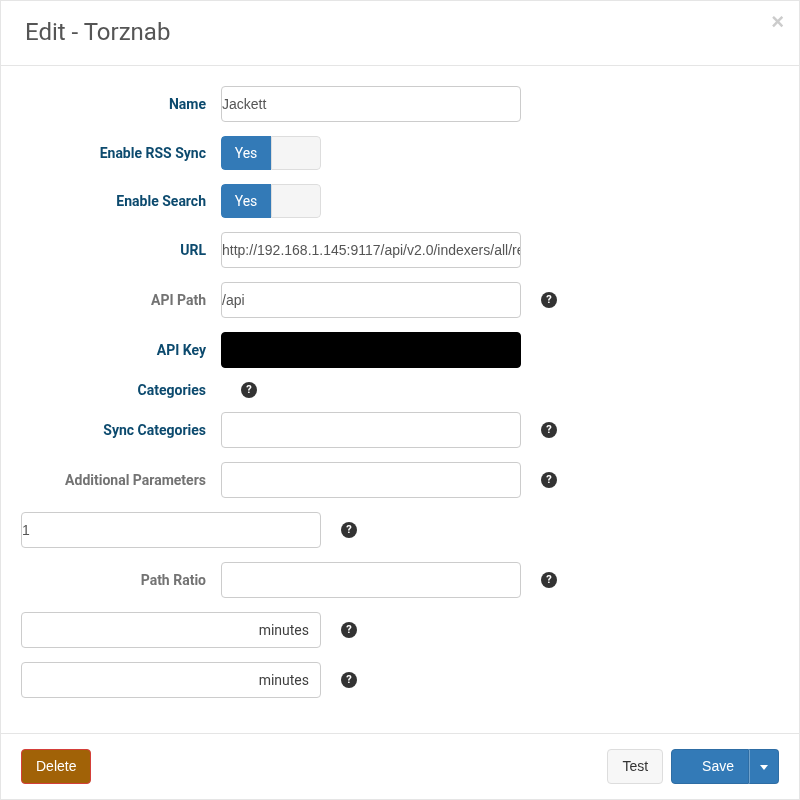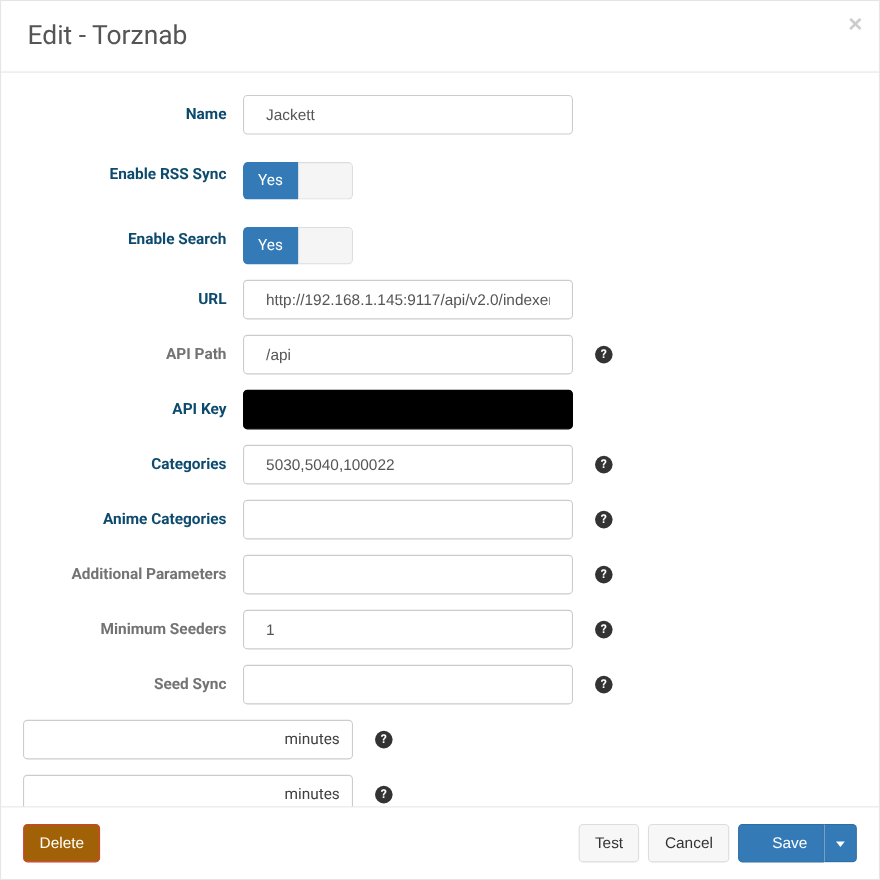--- a/index.html
+++ b/index.html
@@ -61,40 +61,39 @@
     color: #737373;
   }
   .form-control-wrap {
     width: 300px;
     display: flex;
     align-items: center;
   }
   .form-control {
     width: 100%;
     height: 36px;
-    padding: 6px 20px;
+    padding: 6px 0;
     font-size: 14px;
     color: #555;
     background: #fff;
     border: 1px solid #ccc;
     border-radius: 4px;
   }
   .form-control.redacted {
     background: #000;
     border-color: #000;
     color: #000;
   }
   .toggle {
     display: inline-flex;
     border-radius: 4px;
     overflow: hidden;
     height: 34px;
     width: 100px;
     position: relative;
-    margin-top: 11px;
   }
   .toggle-on {
     width: 50px;
     background: #337ab7;
     color: #fff;
     display: flex;
     align-items: center;
     justify-content: center;
     font-size: 14px;
     border-top-left-radius: 4px;
@@ -250,52 +249,48 @@
 
     <div class="form-row">
       <label class="form-label">API Key</label>
       <div class="form-control-wrap">
         <input class="form-control redacted" type="password" value="" style="">
       </div>
     </div>
 
     <div class="form-row">
       <label class="form-label">Categories</label>
-      <div class="form-control-wrap">
-        <input class="form-control" type="text" value="5030,5040,100022" style="">
-      </div>
-      <span class="help-icon">?</span>
-    </div>
-
-    <div class="form-row">
-      <label class="form-label">Anime Categories</label>
+      <span class="help-icon">?</span>
+    </div>
+
+    <div class="form-row">
+      <label class="form-label">Sync Categories</label>
       <div class="form-control-wrap">
         <input class="form-control" type="text" value="" style="">
       </div>
       <span class="help-icon">?</span>
     </div>
 
     <div class="form-row">
       <label class="form-label advanced">Additional Parameters</label>
       <div class="form-control-wrap">
         <input class="form-control" type="text" value="" style="">
       </div>
       <span class="help-icon">?</span>
     </div>
 
     <div class="form-row">
-      <label class="form-label advanced">Minimum Seeders</label>
       <div class="form-control-wrap">
         <input class="form-control" type="text" value="1" style="">
       </div>
       <span class="help-icon">?</span>
     </div>
 
     <div class="form-row">
-      <label class="form-label advanced">Seed Sync</label>
+      <label class="form-label advanced">Path Ratio</label>
       <div class="form-control-wrap">
         <input class="form-control" type="text" value="" style="">
       </div>
       <span class="help-icon">?</span>
     </div>
 
     <div class="form-row">
       <div class="form-control-wrap">
         <div class="input-unit">
           <input class="form-control" type="text" value="" style="">
@@ -314,21 +309,20 @@
       </div>
       <span class="help-icon">?</span>
     </div>
 
   </div>
 
   <div class="modal-footer">
     <button class="btn btn-danger">Delete</button>
     <div class="footer-right">
       <button class="btn btn-default">Test</button>
-      <button class="btn btn-default">Cancel</button>
       <div class="btn-group">
         <button class="btn btn-primary">Save</button>
         <button class="btn btn-primary caret-btn">
           <span class="caret"></span>
         </button>
       </div>
     </div>
   </div>
 </div>
 

